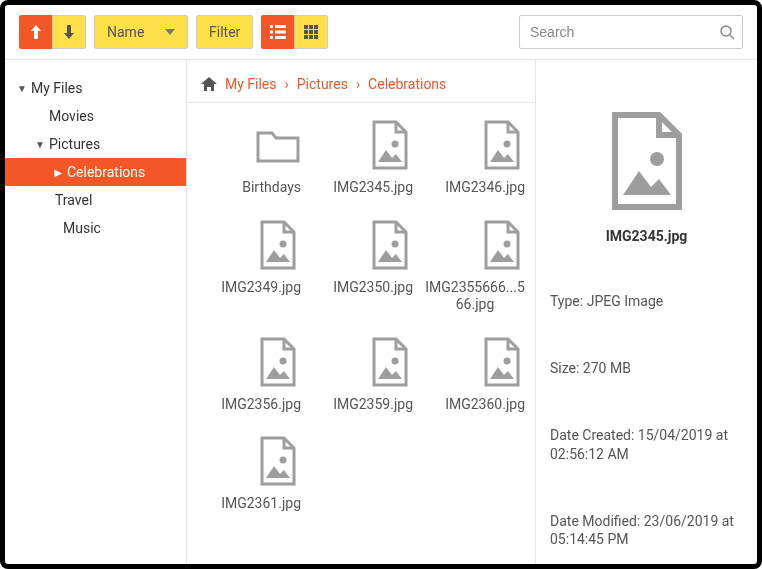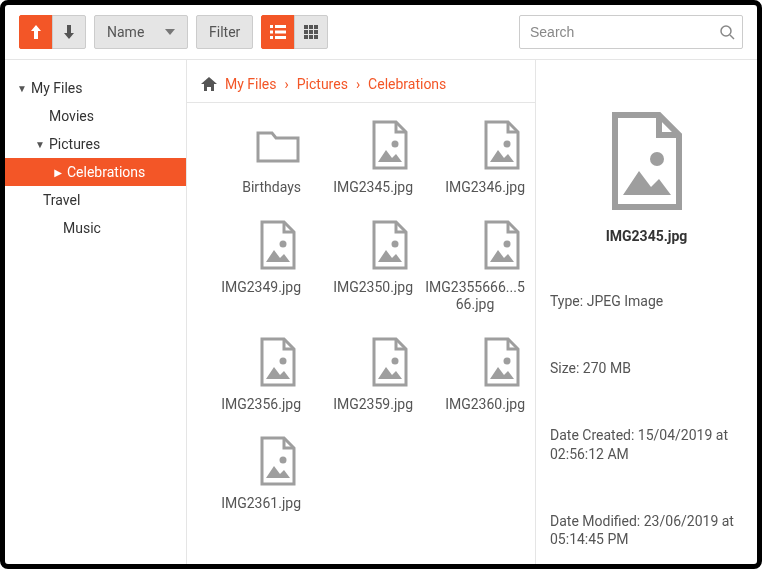--- a/index.html
+++ b/index.html
@@ -1,19 +1,19 @@
 <!DOCTYPE html>
 <html><head>
 <meta charset="utf-8">
 <style>
 * { box-sizing: border-box; margin: 0; padding: 0; }
 body { font-family: -apple-system, "Segoe UI", Roboto, Arial, sans-serif; font-size: 14px; color: #333; background: #fff; }
 .frame { width: 762px; height: 569px; border: 5px solid #000; border-radius: 8px; background: #fff; display: flex; flex-direction: column; overflow: hidden; }
 .toolbar { display: flex; align-items: center; gap: 8px; padding: 10px 14px; border-bottom: 1px solid #e5e5e5; }
-.btn { display: inline-flex; align-items: center; justify-content: center; height: 34px; min-width: 34px; border: 1px solid #ccc; background: #e5e5e5; color: #555; cursor: pointer; border-radius: 2px; }
+.btn { display: inline-flex; align-items: center; justify-content: center; height: 34px; min-width: 34px; border: 1px solid #ccc; background: #fde047; color: #555; cursor: pointer; border-radius: 2px; }
 .btn.active { background: #f35627; border-color: #f35627; color: #fff; }
 .btn-text { padding: 0 12px; gap: 6px; }
 .btn-group { display: flex; }
 .btn-group .btn { border-radius: 0; margin-left: -1px; }
 .btn-group .btn:first-child { border-radius: 2px 0 0 2px; margin-left: 0; }
 .btn-group .btn:last-child { border-radius: 0 2px 2px 0; }
 .spacer { flex: 1; }
 .search { position: relative; }
 .search input { height: 34px; width: 224px; padding: 0 34px 0 10px; border: 1px solid #ccc; border-radius: 2px; font-size: 14px; color: #555; }
 .search input::placeholder { color: #888; }
@@ -118,21 +118,21 @@
         <span class="tree-label">Movies</span>
       </div>
       <div class="tree-item" style="padding-left:26px;">
         <span class="caret">▼</span>
         <span class="tree-label">Pictures</span>
       </div>
       <div class="tree-item sel" style="padding-left:44px;">
         <span class="caret" style="color:#fff;">▶</span>
         <span class="tree-label">Celebrations</span>
       </div>
-      <div class="tree-item" style="padding-left:20px;">
+      <div class="tree-item" style="padding-left:32px;">
         <span class="caret"></span>
         <span class="tree-label">Travel</span>
       </div>
       <div class="tree-item" style="padding-left:40px;">
         <span class="caret"></span>
         <span class="tree-label">Music</span>
       </div>
     </div>
 
     <div class="main">

